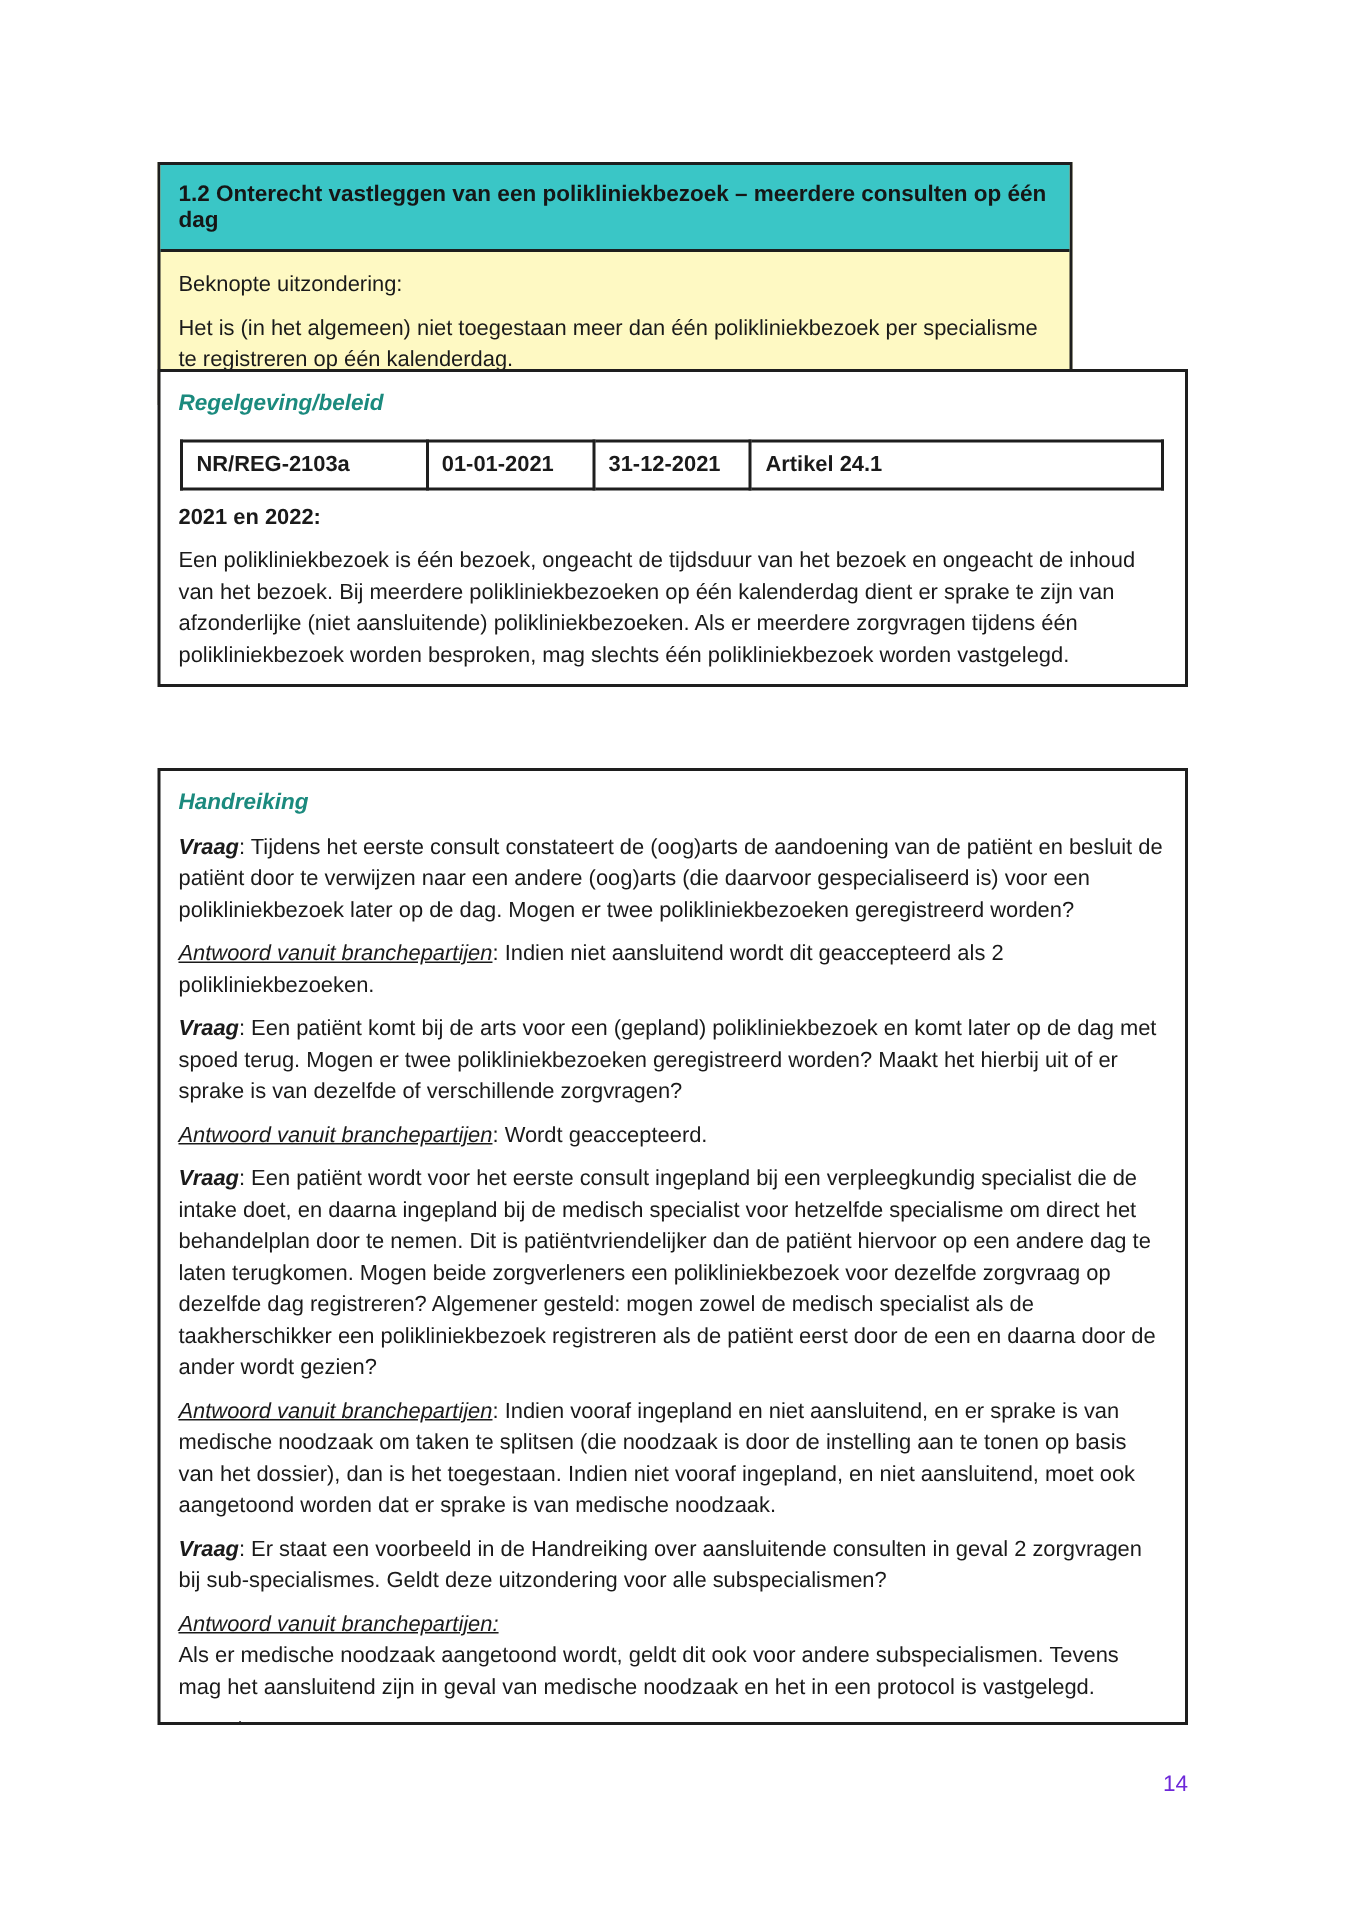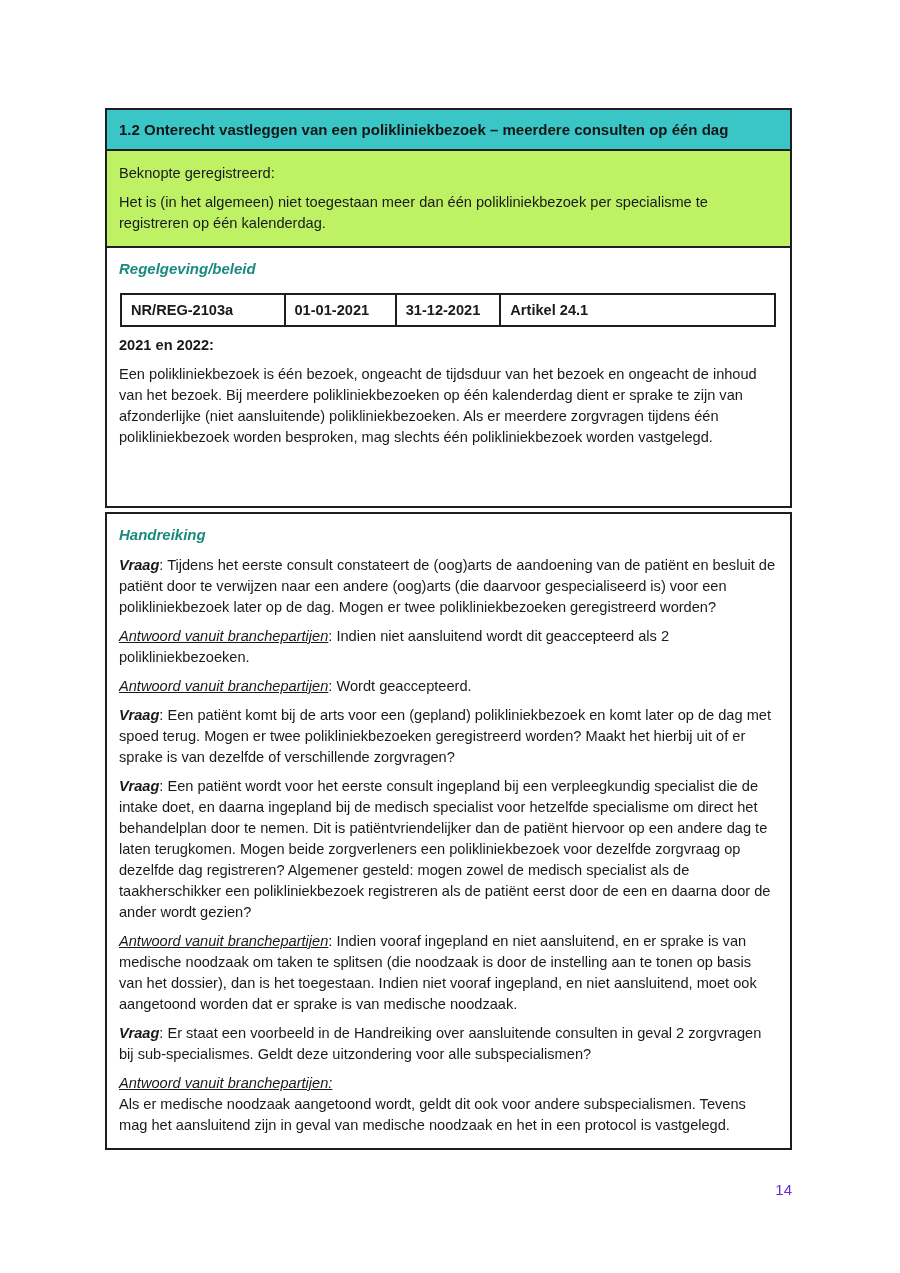--- a/index.html
+++ b/index.html
@@ -10,44 +10,44 @@
     height: 1273px;
     background: #ffffff;
     font-family: "Liberation Sans", sans-serif;
     color: #1a1a1a;
     overflow: hidden;
   }
   .unit {
     position: absolute;
     left: 105px;
     top: 108px;
-    width: 687px;
+    width: 610px;
     border: 2px solid #1e1e1e;
-    background: #bef264;
+    background: #fef9c3;
   }
   .teal-bar {
     background: #3ac6c6;
     border-bottom: 2px solid #1e1e1e;
     padding: 11px 12px;
     font-size: 15px;
     font-weight: bold;
     color: #161616;
   }
   .summary-body { padding: 4px 12px 9px 12px; }
   p { margin: 8px 0; font-size: 14.6px; line-height: 21px; }
   .box {
     position: absolute;
     left: 105px;
     width: 687px;
     border: 2px solid #1e1e1e;
     background: #ffffff;
     padding: 4px 12px 8px 12px;
     overflow: hidden;
   }
-  .box.regulation { top: 246px; height: 262px; }
+  .box.regulation { top: 246px; height: 212px; }
   .box.explanation { top: 512px; height: 638px; }
   .teal-head {
     color: #1b8a7e;
     font-style: italic;
     font-weight: bold;
     font-size: 15px;
     margin: 6px 0 10px 0;
   }
   table.reg {
     border-collapse: collapse;
@@ -76,21 +76,21 @@
 </head>
 <body>
 
 <div class="page">
 
   <div class="unit">
     <div class="teal-bar">
       <span>1.2 Onterecht vastleggen van een polikliniekbezoek – meerdere consulten op één dag</span>
     </div>
     <div class="summary-body">
-      <p>Beknopte geregistreerd:</p>
+      <p>Beknopte uitzondering:</p>
       <p>Het is (in het algemeen) niet toegestaan meer dan één polikliniekbezoek per specialisme te registreren op één kalenderdag.</p>
     </div>
   </div>
 
   <div class="box regulation">
     <p class="teal-head">Regelgeving/beleid</p>
     <table class="reg">
       <colgroup>
         <col style="width:25%">
           <col style="width:17%">
@@ -114,24 +114,24 @@
     <p class="teal-head">Handreiking</p>
 
     <p>
       <span class="q-label">Vraag</span><span>: Tijdens het eerste consult constateert de (oog)arts de aandoening van de patiënt en besluit de patiënt door te verwijzen naar een andere (oog)arts (die daarvoor gespecialiseerd is) voor een polikliniekbezoek later op de dag. Mogen er twee polikliniekbezoeken geregistreerd worden?</span>
     </p>
     <p>
       <span class="a-label">Antwoord vanuit branchepartijen</span><span>: Indien niet aansluitend wordt dit geaccepteerd als 2 polikliniekbezoeken.</span>
     </p>
 
     <p>
-      <span class="a-label">Antwoord vanuit branchepartijen</span><span>: Wordt geaccepteerd.</span>
+      <span class="q-label">Vraag</span><span>: Een patiënt komt bij de arts voor een (gepland) polikliniekbezoek en komt later op de dag met spoed terug. Mogen er twee polikliniekbezoeken geregistreerd worden? Maakt het hierbij uit of er sprake is van dezelfde of verschillende zorgvragen?</span>
     </p>
     <p>
-      <span class="q-label">Vraag</span><span>: Een patiënt komt bij de arts voor een (gepland) polikliniekbezoek en komt later op de dag met spoed terug. Mogen er twee polikliniekbezoeken geregistreerd worden? Maakt het hierbij uit of er sprake is van dezelfde of verschillende zorgvragen?</span>
+      <span class="a-label">Antwoord vanuit branchepartijen</span><span>: Wordt geaccepteerd.</span>
     </p>
 
     <p>
       <span class="q-label">Vraag</span><span>: Een patiënt wordt voor het eerste consult ingepland bij een verpleegkundig specialist die de intake doet, en daarna ingepland bij de medisch specialist voor hetzelfde specialisme om direct het behandelplan door te nemen. Dit is patiëntvriendelijker dan de patiënt hiervoor op een andere dag te laten terugkomen. Mogen beide zorgverleners een polikliniekbezoek voor dezelfde zorgvraag op dezelfde dag registreren? Algemener gesteld: mogen zowel de medisch specialist als de taakherschikker een polikliniekbezoek registreren als de patiënt eerst door de een en daarna door de ander wordt gezien?</span>
     </p>
     <p>
       <span class="a-label">Antwoord vanuit branchepartijen</span><span>: Indien vooraf ingepland en niet aansluitend, en er sprake is van medische noodzaak om taken te splitsen (die noodzaak is door de instelling aan te tonen op basis van het dossier), dan is het toegestaan. Indien niet vooraf ingepland, en niet aansluitend, moet ook aangetoond worden dat er sprake is van medische noodzaak.</span>
     </p>
 
     <p>

